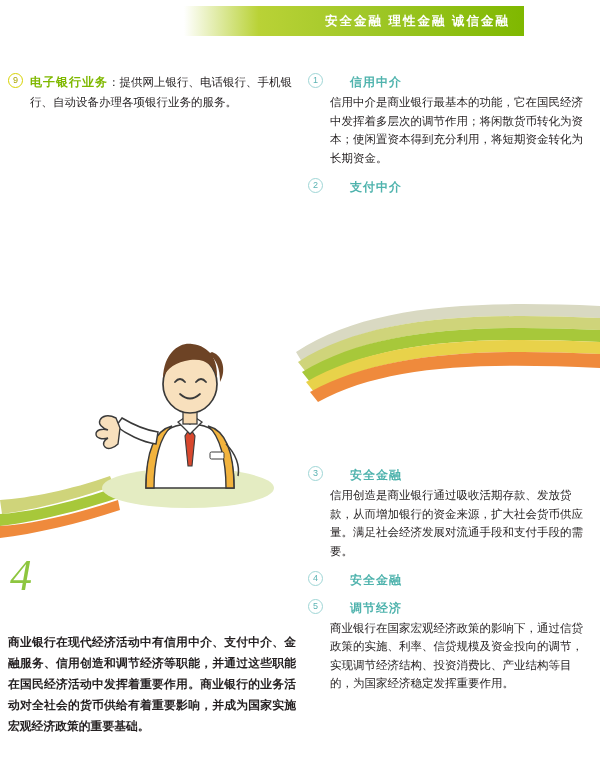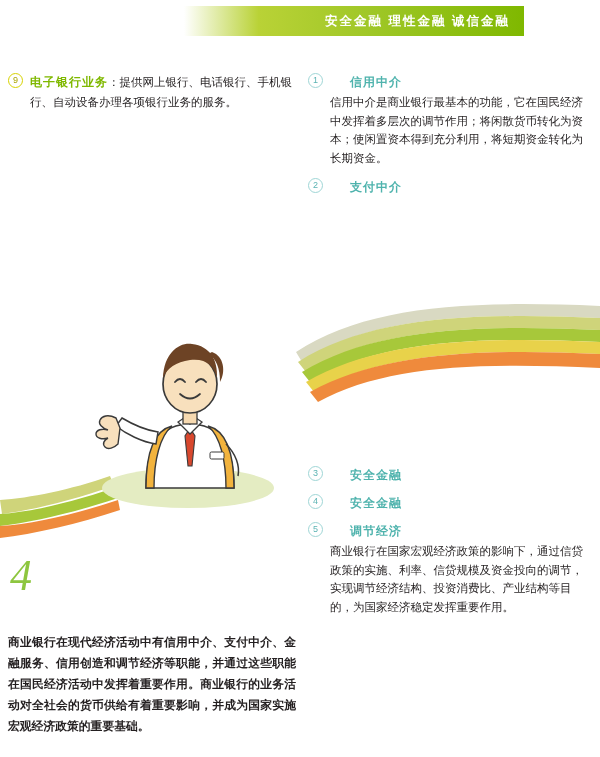--- a/index.html
+++ b/index.html
@@ -263,20 +263,21 @@
 
     <path d="M166 124 C176 134, 180 146, 178 156" stroke="#3a3a3a" stroke-width="1.5" fill="none"></path>
   </svg>
 </div>
 
 <div class="col-right" style="top:465px;">
 
   <div class="num-item">
     <span class="num-badge teal">3</span>
     <span class="item-title teal">安全金融</span>
+    <span class="item-body block">信用创造是商业银行通过吸收活期存款、发放贷款，从而增加银行的资金来源，扩大社会货币供应量。满足社会经济发展对流通手段和支付手段的需要。</span>
   </div>
 
   <div class="num-item">
     <span class="num-badge teal">4</span>
     <span class="item-title teal">安全金融</span>
   </div>
 
   <div class="num-item">
     <span class="num-badge teal">5</span>
     <span class="item-title teal">调节经济</span>

